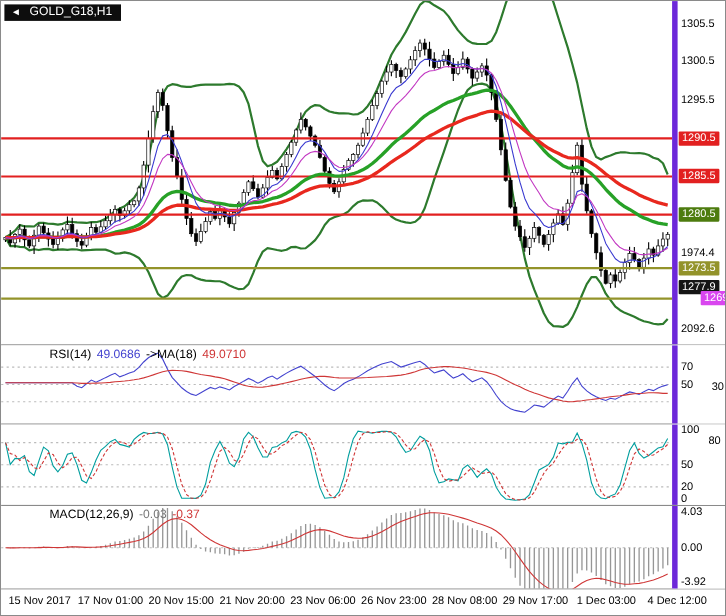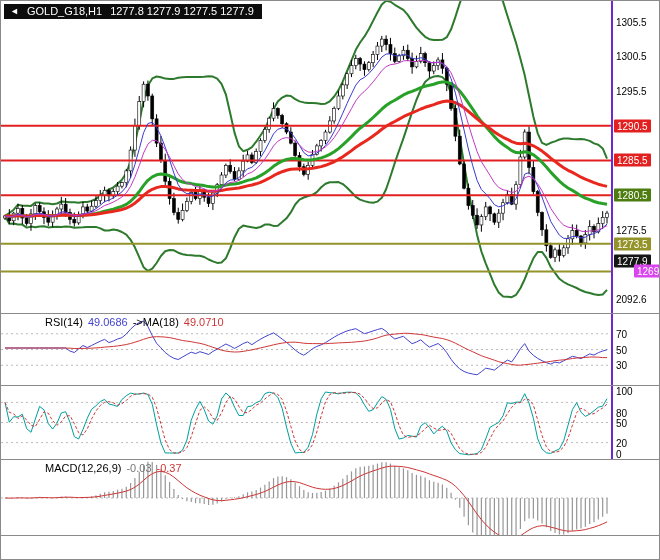--- a/index.html
+++ b/index.html
@@ -4,21 +4,21 @@
 <style>
   html,body{margin:0;padding:0;background:#e8e8e8;font-family:"Liberation Sans",sans-serif;}
   .terminal{position:relative;width:660px;height:560px;background:#fff;overflow:hidden;border:1px solid #8a8a8a;box-sizing:border-box;}
   .panel{position:absolute;left:0;width:660px;background:#fff;border-bottom:1px solid #8a8a8a;box-sizing:border-box;}
   #p-main{top:0;height:313px;}
   #p-rsi{top:313px;height:72px;}
   #p-stoch{top:385px;height:74px;}
   #p-macd{top:459px;height:76px;}
   #p-time{top:535px;height:25px;border-bottom:none;}
   svg{display:block;position:absolute;top:0;left:0;}
-  .axis-col{position:absolute;left:610px;top:0;width:50px;height:100%;border-left:2px solid #6d28d9;box-sizing:border-box;background:#fff;}
+  .axis-col{position:absolute;left:610px;top:0;width:50px;height:100%;border-left:5px solid #6d28d9;box-sizing:border-box;background:#fff;}
   .tick{position:absolute;left:3px;font-size:10px;color:#000;transform:translateY(-50%);white-space:nowrap;}
   .pbox{position:absolute;left:1px;font-size:10px;color:#fff;padding:0 3px;line-height:13px;transform:translateY(-50%);white-space:nowrap;border-radius:1px;}
   .titlebar{position:absolute;top:3px;left:3px;background:#0d0d0d;color:#fff;font-size:11px;padding:1px 8px 2px 6px;display:flex;gap:8px;align-items:center;z-index:6;}
   .tb-icon{font-size:9px;line-height:1;}
   .ind-label{position:absolute;top:2px;left:4px;font-size:11px;color:#000;white-space:nowrap;z-index:5;padding-left:40px;}
   .ind-label span{margin-right:5px;}
   .c-blue{color:#4343cf;} .c-red{color:#cf3636;} .c-teal{color:#009e9e;} .c-gray{color:#777;}
   .time-label{position:absolute;top:5px;font-size:10px;color:#000;transform:translateX(-50%);white-space:nowrap;}
 </style>
 </head>
@@ -316,66 +316,65 @@
         <line x1="0" y1="242.66666666666666" x2="610" y2="242.66666666666666" stroke="#93932a" stroke-width="2"></line>
         <line x1="0" y1="270.40000000000003" x2="610" y2="270.40000000000003" stroke="#93932a" stroke-width="2"></line>
         <path d="M4.0,214.9L8.3,215.2L12.7,215.0L17.0,214.6L21.3,214.7L25.7,215.2L30.0,215.0L34.3,214.4L38.6,214.2L43.0,214.4L47.3,214.7L51.6,214.8L56.0,214.4L60.3,213.8L64.6,213.6L69.0,213.9L73.3,214.4L77.6,214.4L82.0,213.9L86.3,213.7L90.6,213.2L94.9,212.4L99.3,211.4L103.6,210.1L107.9,209.2L112.3,208.2L116.6,206.8L120.9,205.4L125.3,203.4L129.6,200.3L133.9,196.0L138.3,190.5L142.6,184.4L146.9,179.3L151.3,175.8L155.6,173.8L159.9,173.0L164.2,173.4L168.6,174.8L172.9,176.9L177.2,179.3L181.6,181.0L185.9,182.1L190.2,182.6L194.6,183.5L198.9,183.9L203.2,184.6L207.6,185.6L211.9,186.0L216.2,185.9L220.5,185.2L224.9,184.0L229.2,183.2L233.5,182.9L237.9,182.2L242.2,180.9L246.5,179.4L250.9,178.4L255.2,176.8L259.5,174.6L263.9,172.0L268.2,168.9L272.5,165.3L276.8,162.4L281.2,160.2L285.5,158.5L289.8,157.6L294.2,157.4L298.5,157.9L302.8,158.8L307.2,159.1L311.5,158.7L315.8,157.9L320.2,156.9L324.5,155.4L328.8,153.4L333.2,150.8L337.5,147.6L341.8,143.9L346.1,139.9L350.5,135.6L354.8,131.1L359.1,127.2L363.5,123.9L367.8,120.3L372.1,116.5L376.5,112.4L380.8,108.2L385.1,104.5L389.5,101.5L393.8,99.2L398.1,96.6L402.4,93.9L406.8,91.8L411.1,90.4L415.4,88.6L419.8,86.6L424.1,85.2L428.4,84.3L432.8,83.2L437.1,81.8L441.4,81.0L445.8,81.1L450.1,82.6L454.4,85.6L458.7,90.0L463.1,95.6L467.4,101.8L471.7,108.2L476.1,114.8L480.4,120.6L484.7,125.5L489.1,130.5L493.4,135.6L497.7,140.0L502.1,143.5L506.4,146.4L510.7,149.6L515.1,151.6L519.4,151.8L523.7,150.7L528.0,151.6L532.4,153.8L536.7,157.1L541.0,161.2L545.4,166.0L549.7,171.1L554.0,175.6L558.4,180.1L562.7,183.9L567.0,187.0L571.4,189.4L575.7,192.0L580.0,194.9L584.3,197.1L588.7,198.7L593.0,200.5L597.3,201.8L601.7,202.6L606.0,203.2" fill="none" stroke="#27a127" stroke-width="3" stroke-linejoin="round"></path>
         <path d="M4.0,214.9L8.3,215.1L12.7,215.0L17.0,214.7L21.3,214.8L25.7,215.1L30.0,215.0L34.3,214.6L38.6,214.5L43.0,214.6L47.3,214.8L51.6,214.8L56.0,214.6L60.3,214.2L64.6,214.1L69.0,214.2L73.3,214.5L77.6,214.5L82.0,214.2L86.3,214.0L90.6,213.7L94.9,213.2L99.3,212.5L103.6,211.7L107.9,211.1L112.3,210.4L116.6,209.5L120.9,208.5L125.3,207.1L129.6,205.0L133.9,202.2L138.3,198.5L142.6,194.4L146.9,190.9L151.3,188.3L155.6,186.6L159.9,185.6L164.2,185.4L168.6,185.9L172.9,186.8L177.2,187.9L181.6,188.7L185.9,189.1L190.2,189.2L194.6,189.5L198.9,189.5L203.2,189.8L207.6,190.2L211.9,190.3L216.2,190.1L220.5,189.5L224.9,188.6L229.2,187.9L233.5,187.6L237.9,187.0L242.2,186.0L246.5,184.9L250.9,184.0L255.2,182.8L259.5,181.3L263.9,179.4L268.2,177.2L272.5,174.7L276.8,172.5L281.2,170.7L285.5,169.3L289.8,168.3L294.2,167.9L298.5,167.8L302.8,168.0L307.2,167.8L311.5,167.3L315.8,166.5L320.2,165.6L324.5,164.3L328.8,162.7L333.2,160.8L337.5,158.4L341.8,155.8L346.1,152.8L350.5,149.6L354.8,146.3L359.1,143.4L363.5,140.7L367.8,137.9L372.1,134.9L376.5,131.7L380.8,128.3L385.1,125.3L389.5,122.7L393.8,120.5L398.1,118.1L402.4,115.7L406.8,113.6L411.1,111.9L415.4,110.0L419.8,108.0L424.1,106.3L428.4,105.0L432.8,103.6L437.1,102.0L441.4,100.8L445.8,100.1L450.1,100.4L454.4,101.6L458.7,103.8L463.1,106.8L467.4,110.3L471.7,114.0L476.1,117.9L480.4,121.4L484.7,124.4L489.1,127.6L493.4,130.9L497.7,133.8L502.1,136.3L506.4,138.3L510.7,140.6L515.1,142.2L519.4,142.7L523.7,142.2L528.0,143.1L532.4,144.8L536.7,147.2L541.0,150.1L545.4,153.5L549.7,157.2L554.0,160.4L558.4,163.8L562.7,166.8L567.0,169.3L571.4,171.4L575.7,173.7L580.0,176.2L584.3,178.2L588.7,179.9L593.0,181.7L597.3,183.2L601.7,184.4L606.0,185.4" fill="none" stroke="#e8281e" stroke-width="3" stroke-linejoin="round"></path>
         <path d="M4.0,214.9L8.3,216.1L12.7,215.2L17.0,213.2L21.3,214.1L25.7,216.2L30.0,215.4L34.3,212.7L38.6,212.2L43.0,213.2L47.3,215.2L51.6,215.3L56.0,213.5L60.3,210.9L64.6,211.0L69.0,212.9L73.3,215.1L77.6,214.9L82.0,212.7L86.3,212.0L90.6,210.3L94.9,207.7L99.3,204.3L103.6,200.5L107.9,199.1L112.3,197.0L116.6,194.0L120.9,190.9L125.3,185.7L129.6,176.5L133.9,163.6L138.3,147.8L142.6,131.7L146.9,122.5L151.3,121.3L155.6,126.5L159.9,134.8L164.2,146.1L168.6,159.0L172.9,172.1L177.2,183.7L181.6,190.1L185.9,192.7L190.2,192.4L194.6,193.7L198.9,192.9L203.2,193.7L207.6,195.9L211.9,195.0L216.2,192.1L220.5,187.6L224.9,181.8L229.2,179.0L233.5,178.8L237.9,176.6L242.2,172.5L246.5,167.8L250.9,166.3L255.2,162.3L259.5,156.6L263.9,149.5L268.2,141.4L272.5,132.9L276.8,128.3L281.2,126.9L285.5,127.9L289.8,131.5L294.2,137.3L298.5,144.4L302.8,151.6L307.2,154.8L311.5,154.4L315.8,152.0L320.2,148.9L324.5,144.4L328.8,138.3L333.2,130.6L337.5,121.7L341.8,112.2L346.1,102.4L350.5,92.9L354.8,84.1L359.1,78.8L363.5,76.3L367.8,72.6L372.1,67.8L376.5,62.1L380.8,56.1L385.1,53.0L389.5,52.9L393.8,54.8L398.1,54.8L402.4,53.4L406.8,54.4L411.1,57.3L415.4,58.0L419.8,56.7L424.1,58.0L428.4,61.0L432.8,61.9L437.1,61.1L441.4,62.7L445.8,67.8L450.1,77.7L454.4,92.1L458.7,109.8L463.1,129.1L467.4,148.0L471.7,164.6L476.1,179.4L480.4,188.5L484.7,192.8L489.1,197.8L493.4,203.7L497.7,205.8L502.1,204.8L506.4,201.9L510.7,202.2L515.1,197.6L519.4,187.2L523.7,173.2L528.0,171.5L532.4,176.3L536.7,185.1L541.0,196.0L545.4,208.2L549.7,220.3L554.0,227.4L558.4,234.2L562.7,237.3L567.0,237.5L571.4,235.5L575.7,235.4L580.0,237.0L584.3,236.2L588.7,233.5L593.0,232.8L597.3,230.3L601.7,226.8L606.0,223.1" fill="none" stroke="#3a3ad0" stroke-width="1" stroke-linejoin="round"></path>
         <path d="M4.0,214.9L8.3,215.7L12.7,215.1L17.0,213.9L21.3,214.4L25.7,215.7L30.0,215.2L34.3,213.6L38.6,213.2L43.0,213.6L47.3,214.8L51.6,214.9L56.0,213.9L60.3,212.2L64.6,212.1L69.0,213.1L73.3,214.4L77.6,214.4L82.0,213.1L86.3,212.6L90.6,211.5L94.9,209.7L99.3,207.3L103.6,204.5L107.9,203.0L112.3,201.1L116.6,198.7L120.9,196.0L125.3,192.0L129.6,185.4L133.9,176.1L138.3,164.5L142.6,152.0L146.9,143.2L151.3,139.3L155.6,139.7L159.9,142.8L164.2,148.5L168.6,156.1L172.9,164.6L177.2,172.9L181.6,178.5L185.9,181.9L190.2,183.3L194.6,185.5L198.9,186.3L203.2,187.8L207.6,190.1L211.9,190.4L216.2,189.4L220.5,187.0L224.9,183.5L229.2,181.5L233.5,181.0L237.9,179.3L242.2,176.4L246.5,172.9L250.9,171.2L255.2,168.0L259.5,163.6L263.9,158.1L268.2,151.8L272.5,145.0L276.8,140.3L281.2,137.6L285.5,136.6L289.8,137.4L294.2,140.1L298.5,144.0L302.8,148.5L307.2,151.0L311.5,151.3L315.8,150.3L320.2,148.6L324.5,145.9L328.8,141.9L333.2,136.6L337.5,130.2L341.8,123.1L346.1,115.4L350.5,107.5L354.8,99.8L359.1,94.2L363.5,90.3L367.8,85.9L372.1,80.9L376.5,75.4L380.8,69.6L385.1,65.6L389.5,63.6L393.8,63.1L398.1,61.8L402.4,59.9L406.8,59.5L411.1,60.5L415.4,60.5L419.8,59.3L424.1,59.7L428.4,61.3L432.8,61.8L437.1,61.3L441.4,62.2L445.8,65.5L450.1,71.9L454.4,81.7L458.7,94.2L463.1,108.5L467.4,123.3L471.7,137.3L476.1,150.6L480.4,160.6L484.7,167.6L489.1,174.5L493.4,181.7L497.7,186.4L502.1,188.8L506.4,189.5L510.7,191.6L515.1,190.4L519.4,185.1L523.7,176.8L528.0,175.2L532.4,177.6L536.7,182.8L541.0,189.9L545.4,198.3L549.7,207.3L554.0,213.7L558.4,219.9L562.7,224.1L567.0,226.2L571.4,226.7L575.7,228.0L580.0,230.1L584.3,230.7L588.7,229.9L593.0,230.0L597.3,228.9L601.7,226.9L606.0,224.7" fill="none" stroke="#c238c2" stroke-width="1" stroke-linejoin="round"></path>
       </svg>
     <div class="titlebar">
       <span class="tb-icon">◄</span>
       <span class="tb-sym">GOLD_G18,H1</span>
-      <span class="tb-q">1277.8 1277.9 1277.5 1277.9</span>
     </div>
     <div class="axis-col" id="axis-main">
         <div class="tick" style="top: 20.8px;">1305.5</div>
         <div class="tick" style="top: 55.4667px;">1300.5</div>
         <div class="tick" style="top: 90.1333px;">1295.5</div>
         <div class="pbox" style="background: rgb(226, 32, 32); top: 124.8px;">1290.5</div>
         <div class="pbox" style="background: rgb(226, 32, 32); top: 159.467px;">1285.5</div>
         <div class="pbox" style="background: #4d7c0f; top: 194.133px;">1280.5</div>
         <div class="pbox" style="background: rgb(21, 21, 21); top: 212.16px; margin-top: 48px;">1277.9</div>
-        <div class="tick" style="top: 228.8px;">1275.5</div>
+        <div class="tick" style="top: 228.8px;">1974.4</div>
         <div class="pbox" style="background: rgb(147, 147, 42); top: 242.667px;">1273.5</div>
         <div class="pbox" style="background: #d946ef; top: 270.4px; margin-left: 20px;">1269.5</div>
         <div class="tick" style="top: 298.133px;">2092.6</div>
       </div>
   </div>
 
   <div class="panel" id="p-rsi">
     <svg id="svg-rsi" width="610" height="71">
         <line x1="0" y1="19.75" x2="610" y2="19.75" stroke="#bbb" stroke-width="1" stroke-dasharray="2,3"></line>
         <line x1="0" y1="35.5" x2="610" y2="35.5" stroke="#bbb" stroke-width="1" stroke-dasharray="2,3"></line>
         <line x1="0" y1="51.25" x2="610" y2="51.25" stroke="#bbb" stroke-width="1" stroke-dasharray="2,3"></line>
         <path d="M4.0,34.0L8.3,34.0L12.7,34.0L17.0,34.0L21.3,34.0L25.7,34.0L30.0,34.0L34.3,34.0L38.6,34.0L43.0,34.0L47.3,34.0L51.6,34.0L56.0,34.0L60.3,34.0L64.6,34.0L69.0,37.1L73.3,38.5L77.6,35.0L82.0,31.5L86.3,33.5L90.6,31.5L94.9,29.3L99.3,27.2L103.6,25.4L107.9,28.6L112.3,27.0L116.6,25.0L120.9,23.7L125.3,20.0L129.6,15.1L133.9,11.2L138.3,8.5L142.6,7.0L146.9,12.5L151.3,21.7L155.6,29.3L159.9,33.8L164.2,38.5L168.6,41.9L172.9,44.3L177.2,45.5L181.6,43.0L185.9,40.5L190.2,38.2L194.6,39.6L198.9,37.7L203.2,39.0L207.6,40.5L211.9,37.4L216.2,35.1L220.5,32.5L224.9,30.0L229.2,32.0L233.5,34.4L237.9,32.1L242.2,29.5L246.5,27.9L250.9,30.7L255.2,27.8L259.5,25.2L263.9,22.8L268.2,20.7L272.5,18.9L276.8,21.8L281.2,25.1L285.5,28.3L289.8,32.1L294.2,36.0L298.5,39.2L302.8,41.2L307.2,38.2L311.5,34.7L315.8,32.4L320.2,30.8L324.5,28.6L328.8,25.9L333.2,23.1L337.5,20.7L341.8,18.7L346.1,16.9L350.5,15.7L354.8,14.7L359.1,17.2L363.5,19.7L367.8,18.4L372.1,16.9L376.5,15.5L380.8,14.4L385.1,17.3L389.5,21.6L393.8,25.0L398.1,23.6L402.4,22.3L406.8,26.2L411.1,29.7L415.4,28.0L419.8,25.8L424.1,29.8L428.4,33.1L432.8,31.3L437.1,29.5L441.4,33.0L445.8,38.7L450.1,45.3L454.4,50.8L458.7,54.8L463.1,57.5L467.4,59.1L471.7,60.0L476.1,60.8L480.4,57.7L484.7,54.2L489.1,55.0L493.4,56.1L497.7,52.7L502.1,49.0L506.4,46.1L510.7,47.9L515.1,41.7L519.4,34.7L523.7,29.6L528.0,37.1L532.4,41.3L536.7,44.4L541.0,46.7L545.4,48.7L549.7,50.1L554.0,48.1L558.4,48.9L562.7,46.8L567.0,44.5L571.4,42.3L575.7,43.3L580.0,44.6L584.3,42.2L588.7,39.9L593.0,41.1L597.3,38.7L601.7,37.0L606.0,35.8" fill="none" stroke="#4343cf" stroke-width="1"></path>
         <path d="M4.0,34.0L8.3,34.0L12.7,34.0L17.0,34.0L21.3,34.0L25.7,34.0L30.0,34.0L34.3,34.0L38.6,34.0L43.0,34.0L47.3,34.0L51.6,34.0L56.0,34.0L60.3,34.0L64.6,34.0L69.0,34.2L73.3,34.5L77.6,34.5L82.0,34.4L86.3,34.3L90.6,34.2L94.9,33.9L99.3,33.6L103.6,33.1L107.9,32.8L112.3,32.4L116.6,31.9L120.9,31.3L125.3,30.5L129.6,29.5L133.9,28.2L138.3,26.8L142.6,25.3L146.9,23.9L151.3,23.0L155.6,22.7L159.9,22.8L164.2,23.1L168.6,23.6L172.9,24.5L177.2,25.5L181.6,26.5L185.9,27.1L190.2,27.7L194.6,28.6L198.9,29.3L203.2,30.4L207.6,31.8L211.9,33.3L216.2,34.7L220.5,36.2L224.9,37.1L229.2,37.7L233.5,38.0L237.9,37.9L242.2,37.4L246.5,36.6L250.9,35.9L255.2,34.9L259.5,33.9L263.9,32.9L268.2,31.9L272.5,30.8L276.8,29.9L281.2,29.1L285.5,28.5L289.8,28.2L294.2,28.2L298.5,28.6L302.8,29.2L307.2,29.5L311.5,29.6L315.8,29.6L320.2,29.7L324.5,29.7L328.8,29.4L333.2,29.2L337.5,28.9L341.8,28.7L346.1,28.5L350.5,28.3L354.8,27.9L359.1,27.5L363.5,27.0L367.8,26.2L372.1,25.2L376.5,23.9L380.8,22.4L385.1,21.2L389.5,20.5L393.8,20.1L398.1,19.7L402.4,19.3L406.8,19.3L411.1,19.7L415.4,20.1L419.8,20.5L424.1,21.2L428.4,22.2L432.8,23.1L437.1,23.8L441.4,24.5L445.8,25.7L450.1,27.2L454.4,29.2L458.7,31.4L463.1,33.7L467.4,35.8L471.7,37.7L476.1,39.8L480.4,41.7L484.7,43.3L489.1,44.7L493.4,46.2L497.7,47.7L502.1,48.8L506.4,49.5L510.7,50.5L515.1,51.1L519.4,51.2L523.7,50.7L528.0,50.3L532.4,49.7L536.7,49.2L541.0,48.6L545.4,48.0L549.7,47.4L554.0,46.7L558.4,46.2L562.7,45.8L567.0,45.2L571.4,44.5L575.7,44.0L580.0,43.7L584.3,43.5L588.7,43.0L593.0,43.0L597.3,43.2L601.7,43.6L606.0,43.6" fill="none" stroke="#cf3636" stroke-width="1"></path>
       </svg>
     <div class="ind-label">
       <span>RSI(14)</span><span class="c-blue">49.0686</span><span>-&gt;MA(18)</span><span class="c-red">49.0710</span>
     </div>
     <div class="axis-col" id="axis-rsi">
         <div class="tick" style="top: 19.75px;">70</div>
         <div class="tick" style="top: 35.5px;">50</div>
-        <div class="tick" style="top: 51px;">30</div>
+        <div class="tick" style="top: 38px; margin-left: 28px;">30</div>
       </div>
   </div>
 
   <div class="panel" id="p-stoch">
     <svg id="svg-stoch" width="610" height="73">
         <line x1="0" y1="16.4" x2="610" y2="16.4" stroke="#bbb" stroke-width="1" stroke-dasharray="2,3"></line>
         <line x1="0" y1="36.5" x2="610" y2="36.5" stroke="#bbb" stroke-width="1" stroke-dasharray="2,3"></line>
         <line x1="0" y1="56.6" x2="610" y2="56.6" stroke="#bbb" stroke-width="1" stroke-dasharray="2,3"></line>
         <path d="M4.0,16.4L8.3,36.2L12.7,30.7L17.0,31.0L21.3,28.2L25.7,42.7L30.0,46.3L34.3,33.2L38.6,20.4L43.0,23.8L47.3,37.6L51.6,43.0L56.0,37.2L60.3,27.0L64.6,25.7L69.0,36.4L73.3,50.6L77.6,53.0L82.0,43.4L86.3,32.2L90.6,23.3L94.9,19.8L99.3,15.5L103.6,13.4L107.9,18.0L112.3,19.1L116.6,20.4L120.9,13.5L125.3,9.7L129.6,7.1L133.9,8.1L138.3,8.0L142.6,7.0L146.9,8.5L151.3,18.3L155.6,38.8L159.9,56.9L164.2,66.9L168.6,67.0L172.9,67.0L177.2,67.1L181.6,64.1L185.9,54.0L190.2,34.3L194.6,23.3L198.9,15.4L203.2,23.6L207.6,35.1L211.9,38.2L216.2,29.9L220.5,13.0L224.9,7.0L229.2,11.0L233.5,21.1L237.9,29.5L242.2,29.5L246.5,20.7L250.9,19.9L255.2,16.6L259.5,14.8L263.9,7.6L268.2,6.2L272.5,7.2L276.8,11.3L281.2,22.4L285.5,41.0L289.8,57.3L294.2,66.9L298.5,66.5L302.8,66.3L307.2,61.2L311.5,48.5L315.8,28.3L320.2,12.8L324.5,6.0L328.8,6.7L333.2,7.0L337.5,7.9L341.8,6.7L346.1,6.2L350.5,6.2L354.8,7.0L359.1,11.1L363.5,18.9L367.8,25.3L372.1,23.7L376.5,16.7L380.8,10.6L385.1,13.3L389.5,23.5L393.8,42.5L398.1,53.0L402.4,52.0L406.8,49.4L411.1,50.2L415.4,51.1L419.8,39.9L424.1,36.7L428.4,41.4L432.8,47.9L437.1,43.5L441.4,40.2L445.8,45.0L450.1,56.9L454.4,63.7L458.7,67.6L463.1,68.2L467.4,68.8L471.7,68.3L476.1,67.6L480.4,63.6L484.7,52.9L489.1,41.2L493.4,38.8L497.7,36.4L502.1,29.6L506.4,16.8L510.7,17.5L515.1,16.2L519.4,16.1L523.7,7.7L528.0,17.1L532.4,32.3L536.7,52.9L541.0,63.0L545.4,66.8L549.7,67.4L554.0,64.9L558.4,63.0L562.7,54.9L567.0,39.4L571.4,23.6L575.7,16.7L580.0,26.2L584.3,30.4L588.7,28.1L593.0,24.7L597.3,21.2L601.7,20.1L606.0,12.7" fill="none" stroke="#009e9e" stroke-width="1"></path>
         <path d="M4.0,16.4L8.3,26.3L12.7,27.8L17.0,32.6L21.3,29.9L25.7,33.9L30.0,39.1L34.3,40.7L38.6,33.3L43.0,25.8L47.3,27.2L51.6,34.8L56.0,39.3L60.3,35.8L64.6,30.0L69.0,29.7L73.3,37.6L77.6,46.6L82.0,49.0L86.3,42.8L90.6,32.9L94.9,25.1L99.3,19.5L103.6,16.3L107.9,15.7L112.3,16.8L116.6,19.2L120.9,17.7L125.3,14.5L129.6,10.1L133.9,8.3L138.3,7.7L142.6,7.7L146.9,7.8L151.3,11.3L155.6,21.9L159.9,38.0L164.2,54.2L168.6,63.6L172.9,67.0L177.2,67.0L181.6,66.1L185.9,61.7L190.2,50.8L194.6,37.2L198.9,24.3L203.2,20.8L207.6,24.7L211.9,32.3L216.2,34.4L220.5,27.0L224.9,16.6L229.2,10.3L233.5,13.0L237.9,20.5L242.2,26.7L246.5,26.6L250.9,23.4L255.2,19.1L259.5,17.1L263.9,13.0L268.2,9.5L272.5,7.0L276.8,8.3L281.2,13.6L285.5,24.9L289.8,40.2L294.2,55.1L298.5,63.6L302.8,66.6L307.2,64.7L311.5,58.7L315.8,46.0L320.2,29.9L324.5,15.7L328.8,8.5L333.2,6.6L337.5,7.2L341.8,7.2L346.1,7.0L350.5,6.4L354.8,6.5L359.1,8.1L363.5,12.3L367.8,18.4L372.1,22.6L376.5,21.9L380.8,17.0L385.1,13.5L389.5,15.8L393.8,26.4L398.1,39.7L402.4,49.2L406.8,51.5L411.1,50.5L415.4,50.2L419.8,47.0L424.1,42.6L428.4,39.3L432.8,42.0L437.1,44.3L441.4,43.9L445.8,42.9L450.1,47.4L454.4,55.2L458.7,62.7L463.1,66.5L467.4,68.2L471.7,68.4L476.1,68.2L480.4,66.5L484.7,61.4L489.1,52.5L493.4,44.3L497.7,38.8L502.1,34.9L506.4,27.6L510.7,21.3L515.1,16.8L519.4,16.6L523.7,13.3L528.0,13.6L532.4,19.0L536.7,34.1L541.0,49.4L545.4,60.9L549.7,65.7L554.0,66.4L558.4,65.1L562.7,60.9L567.0,52.4L571.4,39.3L575.7,26.6L580.0,22.2L584.3,24.4L588.7,28.2L593.0,27.7L597.3,24.7L601.7,22.0L606.0,18.0" fill="none" stroke="#cf3636" stroke-width="1" stroke-dasharray="3,2"></path>
       </svg>
     <div class="axis-col" id="axis-stoch">
         <div class="tick" style="top: 5px;">100</div>
-        <div class="tick" style="top: 27px;">80</div>
+        <div class="tick" style="top: 15px; margin-left: 25px;">80</div>
         <div class="tick" style="top: 36.5px;">50</div>
         <div class="tick" style="top: 56.6px;">20</div>
         <div class="tick" style="top: 68px;">0</div>
       </div>
   </div>
 
   <div class="panel" id="p-macd">
     <svg id="svg-macd" width="610" height="75">
         <line x1="0" y1="37.99119496855346" x2="610" y2="37.99119496855346" stroke="#bbb" stroke-width="1" stroke-dasharray="2,3"></line>
         <line x1="4" y1="37.99119496855346" x2="4" y2="37.99119496855346" stroke="#969696" stroke-width="1.2"></line>
@@ -516,16 +515,33 @@
         <line x1="588.6762589928057" y1="37.99119496855346" x2="588.6762589928057" y2="63.97144220190192" stroke="#969696" stroke-width="1.2"></line>
         <line x1="593.0071942446043" y1="37.99119496855346" x2="593.0071942446043" y2="62.15239530532776" stroke="#969696" stroke-width="1.2"></line>
         <line x1="597.3381294964029" y1="37.99119496855346" x2="597.3381294964029" y2="59.596958924692004" stroke="#969696" stroke-width="1.2"></line>
         <line x1="601.6690647482014" y1="37.99119496855346" x2="601.6690647482014" y2="56.70742996665005" stroke="#969696" stroke-width="1.2"></line>
         <line x1="606" y1="37.99119496855346" x2="606" y2="53.8028056381508" stroke="#969696" stroke-width="1.2"></line>
         <path d="M4.0,38.0L8.3,38.1L12.7,38.1L17.0,37.9L21.3,37.9L25.7,38.0L30.0,38.0L34.3,37.8L38.6,37.6L43.0,37.6L47.3,37.7L51.6,37.8L56.0,37.7L60.3,37.4L64.6,37.2L69.0,37.2L73.3,37.4L77.6,37.6L82.0,37.5L86.3,37.4L90.6,37.2L94.9,36.8L99.3,36.2L103.6,35.4L107.9,34.7L112.3,33.9L116.6,33.1L120.9,32.2L125.3,31.1L129.6,29.5L133.9,27.2L138.3,24.1L142.6,20.3L146.9,16.6L151.3,13.7L155.6,11.9L159.9,11.4L164.2,12.2L168.6,14.2L172.9,17.1L177.2,20.7L181.6,24.4L185.9,27.8L190.2,30.6L194.6,33.1L198.9,35.2L203.2,36.9L207.6,38.5L211.9,39.8L216.2,40.5L220.5,40.7L224.9,40.3L229.2,39.8L233.5,39.3L237.9,38.6L242.2,37.8L246.5,36.7L250.9,35.6L255.2,34.5L259.5,33.1L263.9,31.4L268.2,29.4L272.5,27.2L276.8,25.0L281.2,23.3L285.5,22.0L289.8,21.5L294.2,21.7L298.5,22.6L302.8,24.1L307.2,25.7L311.5,27.2L315.8,28.3L320.2,29.0L324.5,29.3L328.8,29.2L333.2,28.5L337.5,27.2L341.8,25.5L346.1,23.4L350.5,21.0L354.8,18.4L359.1,16.1L363.5,14.1L367.8,12.5L372.1,10.9L376.5,9.5L380.8,8.0L385.1,6.9L389.5,6.2L393.8,6.2L398.1,6.4L402.4,6.8L406.8,7.5L411.1,8.6L415.4,9.8L419.8,11.0L424.1,12.3L428.4,13.9L432.8,15.5L437.1,16.9L441.4,18.5L445.8,20.3L450.1,22.8L454.4,26.1L458.7,30.5L463.1,35.7L467.4,41.6L471.7,47.8L476.1,54.0L480.4,59.7L484.7,64.5L489.1,68.7L493.4,72.2L497.7,75.0L502.1,76.8L506.4,77.6L510.7,78.0L515.1,77.5L519.4,75.8L523.7,72.9L528.0,70.0L532.4,67.7L536.7,66.3L541.0,65.7L545.4,66.0L549.7,67.1L554.0,68.2L558.4,69.5L562.7,70.5L567.0,71.1L571.4,71.1L575.7,70.7L580.0,70.3L584.3,69.6L588.7,68.4L593.0,67.2L597.3,65.7L601.7,63.9L606.0,61.9" fill="none" stroke="#cf3636" stroke-width="1"></path>
       </svg>
     <div class="ind-label">
       <span>MACD(12,26,9)</span><span class="c-gray">-0.03</span><span class="c-red">-0.37</span>
     </div>
+    <div class="axis-col" id="axis-macd">
+        <div class="tick" style="top: 6px;">4.03</div>
+        <div class="tick" style="top: 37.9912px;">0.00</div>
+        <div class="tick" style="top: 69px;">-3.92</div>
+      </div>
   </div>
 
+  <div class="panel" id="p-time">
+      <div class="time-label" style="left: 35px;">15 Nov 2017</div>
+      <div class="time-label" style="left: 99.4px;">17 Nov 01:00</div>
+      <div class="time-label" style="left: 163.8px;">20 Nov 15:00</div>
+      <div class="time-label" style="left: 228.2px;">21 Nov 20:00</div>
+      <div class="time-label" style="left: 292.6px;">23 Nov 06:00</div>
+      <div class="time-label" style="left: 357px;">26 Nov 23:00</div>
+      <div class="time-label" style="left: 421.4px;">28 Nov 08:00</div>
+      <div class="time-label" style="left: 485.8px;">29 Nov 17:00</div>
+      <div class="time-label" style="left: 550.2px;">1 Dec 03:00</div>
+      <div class="time-label" style="left: 614.6px;">4 Dec 12:00</div>
+    </div>
 
 </div>
 
 </body></html>

